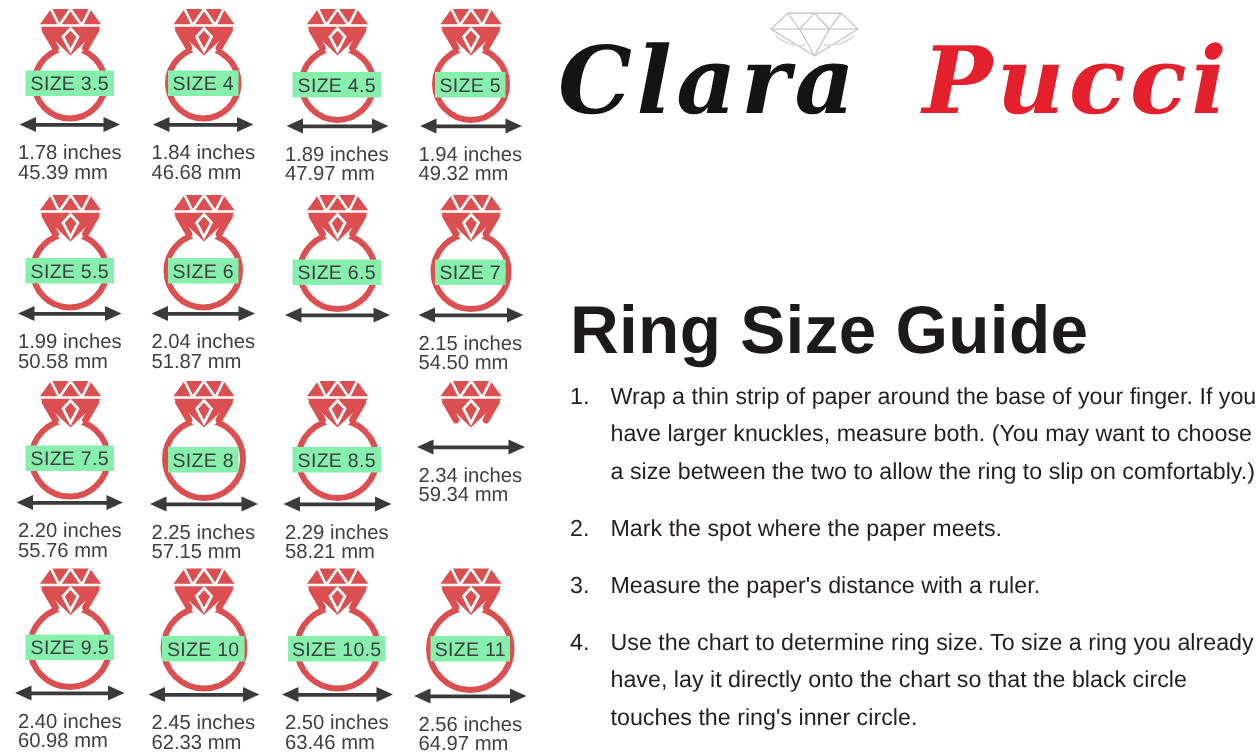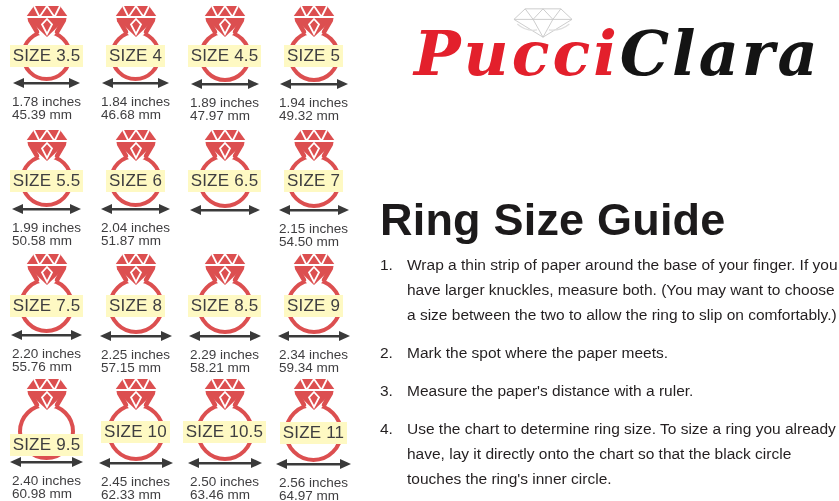--- a/index.html
+++ b/index.html
@@ -31,22 +31,22 @@
   .halo{fill:#fff;stroke:#fff;stroke-width:7;stroke-linejoin:round;}
   .prong{stroke:var(--ring-red);stroke-width:4.5;stroke-linecap:round;fill:none;}
   .facets,.kite{stroke:#fff;stroke-width:1.8;fill:none;}
   .circle{
     position:relative;z-index:1;flex:none;
     margin-top:-18px;border-radius:50%;
     border:4.5px solid var(--ring-red);
     display:flex;align-items:center;justify-content:center;
   }
   .size-label{
-    position:relative;z-index:2;background:#fef9c3;
-    font-size:17px;color:var(--gray-text);
+    position:relative;z-index:2;background:#86efac;
+    font-size:13px;color:var(--gray-text);
     padding:1px 3px;white-space:nowrap;letter-spacing:0.2px;
   }
   .arrow{
     position:relative;z-index:3;flex:none;height:12px;margin-top:-4px;
     background:linear-gradient(var(--arrow),var(--arrow)) center/calc(100% - 16px) 2.5px no-repeat;
   }
   .arrow::before,.arrow::after{
     content:"";position:absolute;top:50%;transform:translateY(-50%);
     border-top:5px solid transparent;border-bottom:5px solid transparent;
   }
@@ -281,39 +281,36 @@
   </div>
       <div class="ring-cell">
     <svg class="diamond" viewBox="0 0 46 44" width="46" height="44">
       <path class="halo" d="M10 2 L36 2 L44 13 L23 33 L2 13 Z"></path>
       <path class="prong" d="M6 16 L13 28"></path>
       <path class="prong" d="M40 16 L33 28"></path>
       <path class="gem" d="M10 2 L36 2 L44 13 L23 33 L2 13 Z"></path>
       <path class="facets" d="M2 13 L44 13 M10 2 L15.5 13 M36 2 L30.5 13 M23 2 L15.5 13 M23 2 L30.5 13"></path>
       <path class="kite" d="M23 15 L28 20.5 L23 30 L18 20.5 Z"></path>
     </svg>
-    <div class="circle" style="width: 56px; height: 56px;">
-      <span class="size-label">SIZE 9</span>
-    </div>
     <div class="arrow" style="width: 72px;"></div>
     <div class="measure">
       <div class="inches">2.34 inches</div>
       <div class="mm">59.34 mm</div>
     </div>
   </div>
       <div class="ring-cell">
     <svg class="diamond" viewBox="0 0 46 44" width="46" height="44">
       <path class="halo" d="M10 2 L36 2 L44 13 L23 33 L2 13 Z"></path>
       <path class="prong" d="M6 16 L13 28"></path>
       <path class="prong" d="M40 16 L33 28"></path>
       <path class="gem" d="M10 2 L36 2 L44 13 L23 33 L2 13 Z"></path>
       <path class="facets" d="M2 13 L44 13 M10 2 L15.5 13 M36 2 L30.5 13 M23 2 L15.5 13 M23 2 L30.5 13"></path>
       <path class="kite" d="M23 15 L28 20.5 L23 30 L18 20.5 Z"></path>
     </svg>
-    <div class="circle" style="width: 57px; height: 57px; align-items: flex-end;">
+    <div class="circle" style="width: 57px; height: 57px;">
       <span class="size-label">SIZE 9.5</span>
     </div>
     <div class="arrow" style="width: 73px;"></div>
     <div class="measure">
       <div class="inches">2.40 inches</div>
       <div class="mm">60.98 mm</div>
     </div>
   </div>
       <div class="ring-cell">
     <svg class="diamond" viewBox="0 0 46 44" width="46" height="44">
@@ -365,22 +362,22 @@
     </div>
     <div class="arrow" style="width: 75px;"></div>
     <div class="measure">
       <div class="inches">2.56 inches</div>
       <div class="mm">64.97 mm</div>
     </div>
   </div>
     </div>
 
   <div class="logo">
+    <span class="brand-word brand-black">Clara</span>
     <span class="brand-word brand-red">Pucci</span>
-    <span class="brand-word brand-black">Clara</span>
     <svg class="logo-diamond" viewBox="0 0 94 52" width="62" height="36">
       <path d="M20 3 L74 3 L91 19 L47 46 L3 19 Z"></path>
       <path d="M3 19 L91 19 M20 3 L32 19 M74 3 L62 19 M47 3 L32 19 M47 3 L62 19 M32 19 L47 46 M62 19 L47 46"></path>
       <path class="sparkle" d="M8 26 Q22 38 38 35"></path>
       <path class="sparkle" d="M56 35 Q74 37 87 26"></path>
     </svg>
   </div>
 
   <h1 class="guide-title">Ring Size Guide</h1>
 

